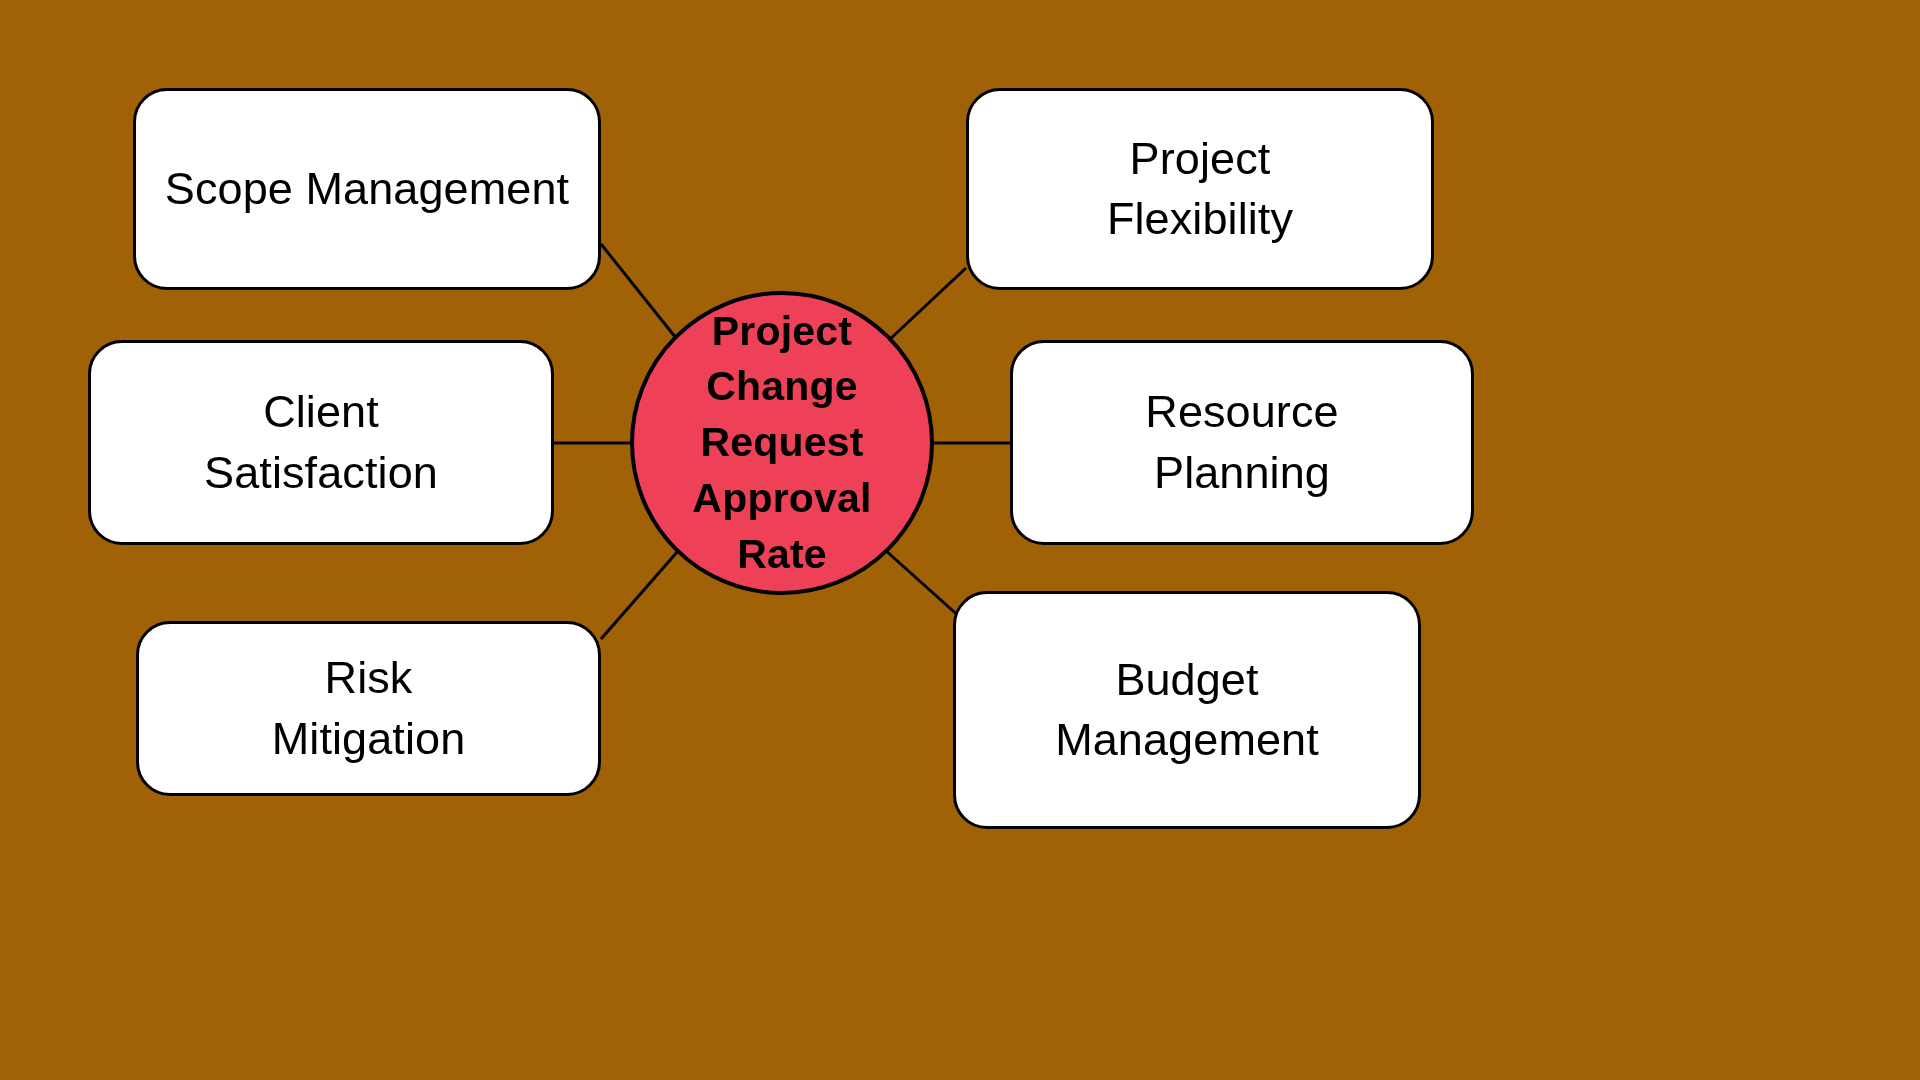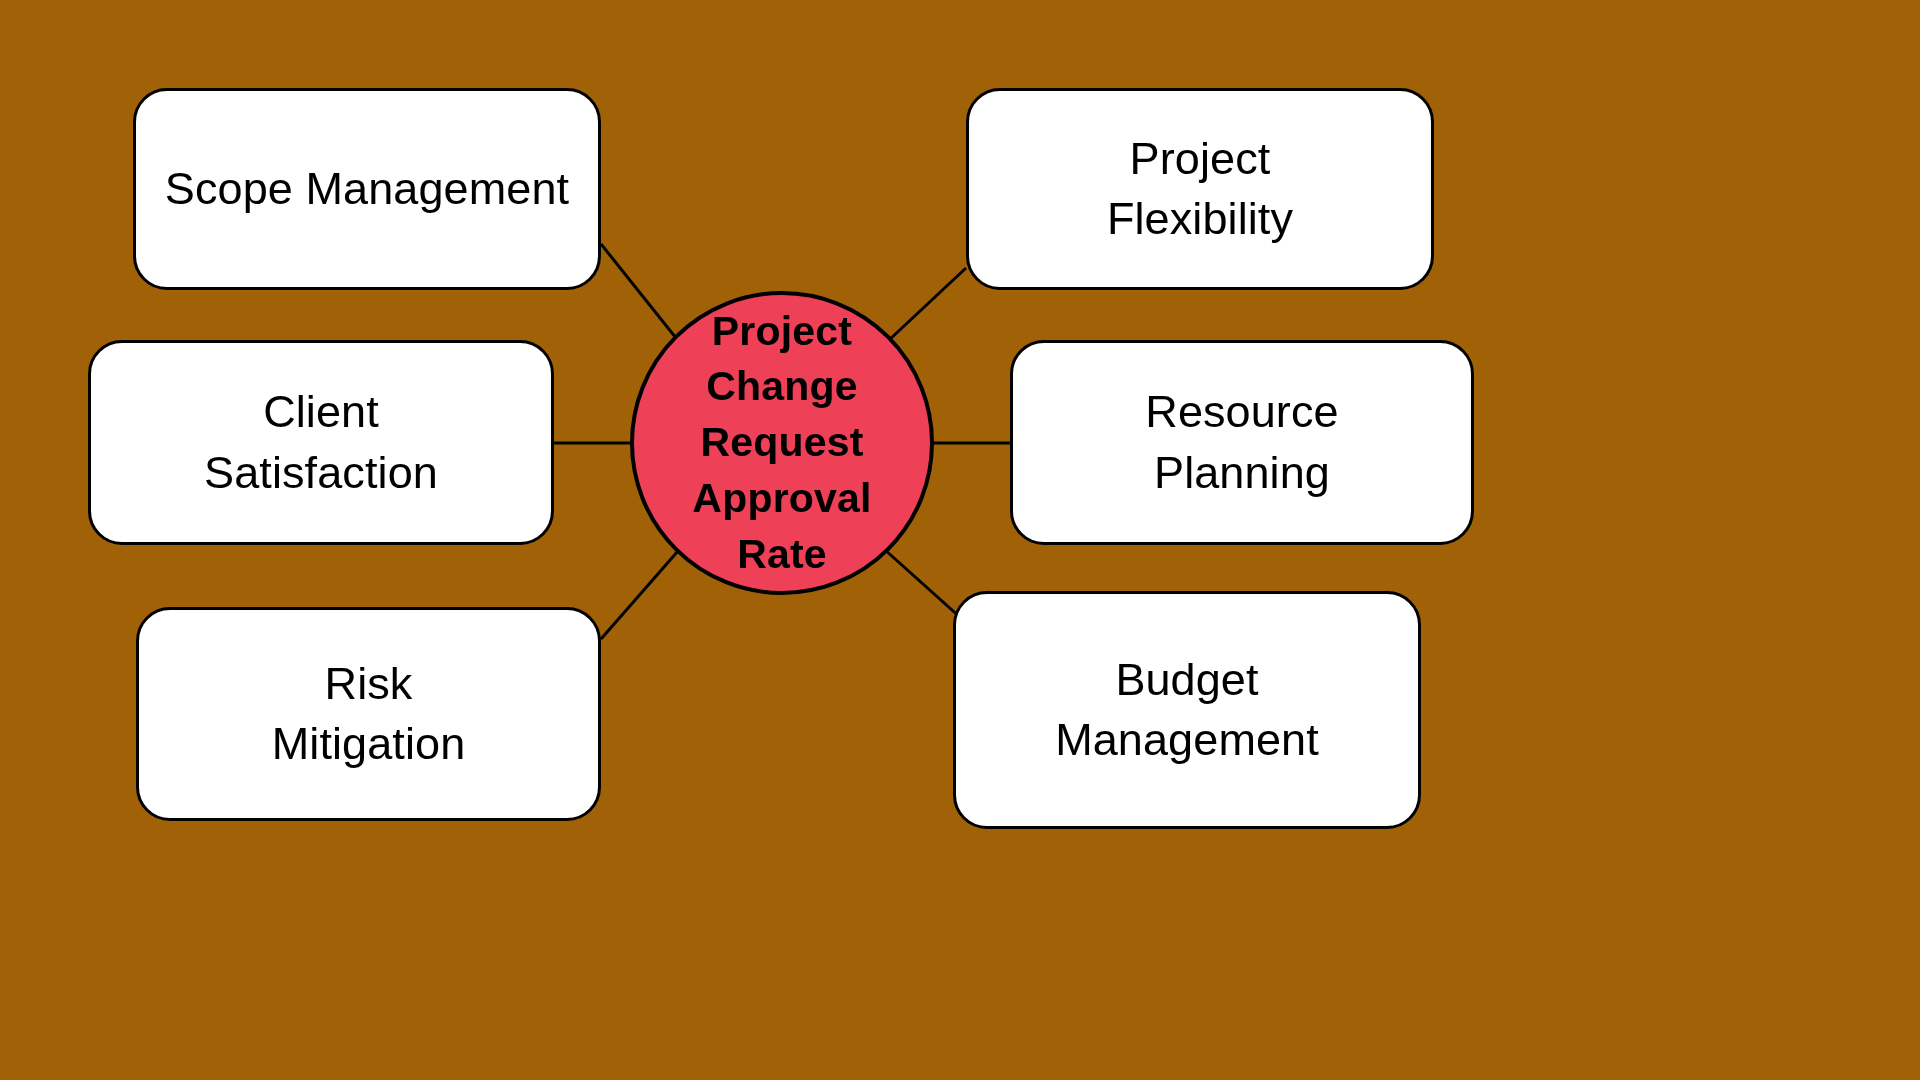--- a/index.html
+++ b/index.html
@@ -105,21 +105,21 @@
 
     <div class="branch-node" style="left: 133px; top: 88px; width: 468px; height: 202px; border-color: rgb(0, 0, 0);">
       <span class="branch-label">Scope Management</span>
     </div>
 
     <div class="branch-node" style="left: 88px; top: 340px; width: 466px; height: 205px; border-color: rgb(0, 0, 0); align-items: center;">
       <span class="branch-label">Client
 Satisfaction</span>
     </div>
 
-    <div class="branch-node" style="left: 136px; top: 607px; width: 465px; height: 214px; border-color: rgb(0, 0, 0); justify-content: center;">
+    <div class="branch-node" style="left: 136px; top: 621px; width: 465px; height: 175px; border-color: rgb(0, 0, 0); justify-content: center;">
       <span class="branch-label">Risk
 Mitigation</span>
     </div>
 
     <div class="branch-node" style="left: 966px; top: 88px; width: 468px; height: 202px; border-color: rgb(0, 0, 0);">
       <span class="branch-label">Project
 Flexibility</span>
     </div>
 
     <div class="branch-node" style="left: 1010px; top: 340px; width: 464px; height: 205px; border-color: rgb(0, 0, 0); align-items: center;">

